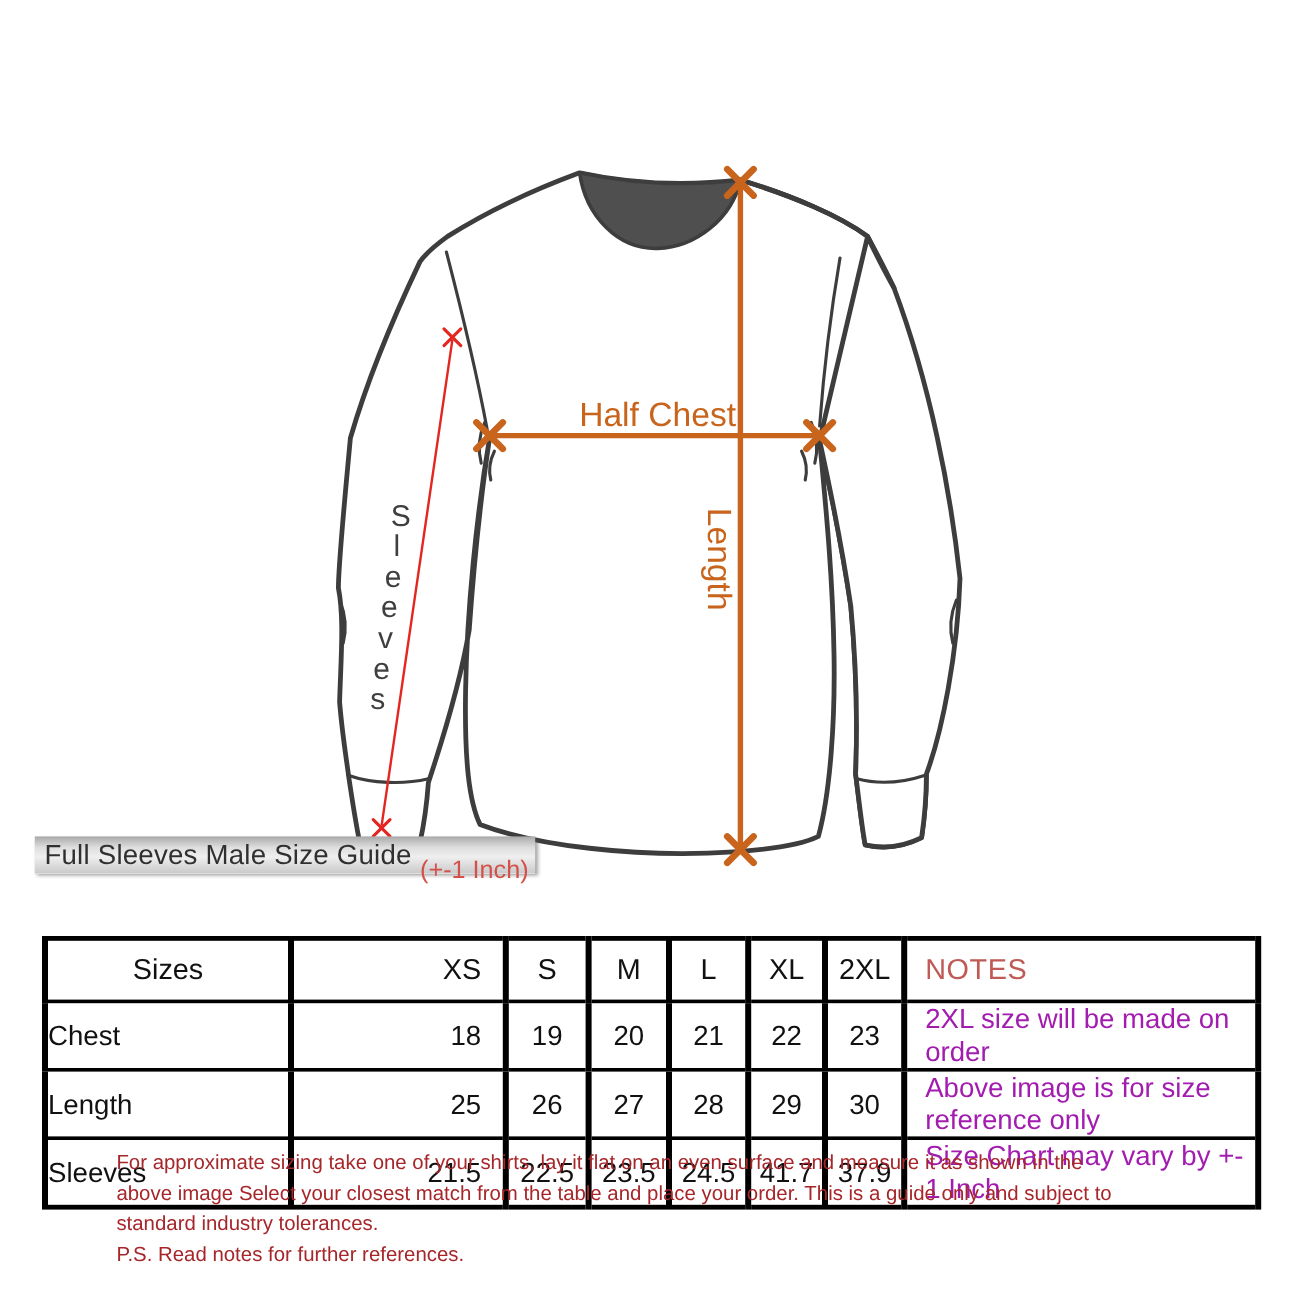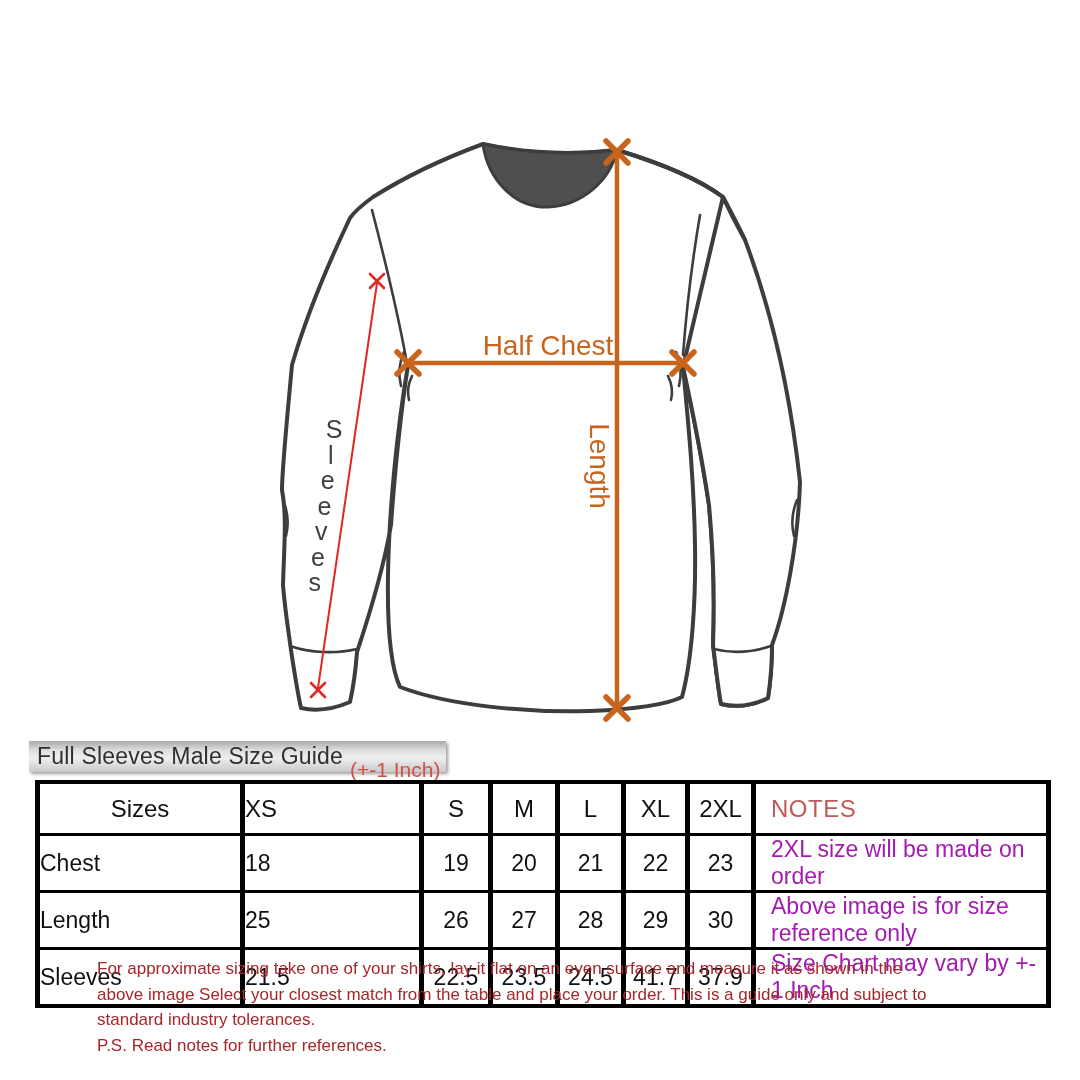--- a/index.html
+++ b/index.html
@@ -23,21 +23,21 @@
   .collar{fill:var(--collar-gray);stroke:var(--outline-gray);stroke-width:3;stroke-linejoin:round;}
   .detail{fill:none;stroke:var(--outline-gray);stroke-width:2.6;stroke-linecap:round;}
   .measure{fill:none;stroke:var(--measure-orange);stroke-width:4.5;}
   .xmark{fill:none;stroke:var(--measure-orange);stroke-width:5.5;stroke-linecap:round;}
   .red-line{fill:none;stroke:var(--measure-red);stroke-width:2;}
   .red-x{fill:none;stroke:var(--measure-red);stroke-width:2.6;stroke-linecap:round;}
   .measure-label{fill:var(--measure-orange);font-size:28px;font-family:"Liberation Sans",sans-serif;}
   .sleeve-letter{fill:#3f3f3f;font-size:25px;text-anchor:middle;font-family:"Liberation Sans",sans-serif;}
   
   .title-bar{
-    position:absolute;left:29px;top:741px;width:417px;height:31px;
+    position:absolute;left:29px;top:697px;width:417px;height:31px;
     background:linear-gradient(180deg,#a9a9a9 0%,#dedede 30%,#efefef 55%,#c9c9c9 100%);
     box-shadow:2px 2px 3px rgba(80,80,80,.55);
     display:flex;align-items:center;padding-left:8px;box-sizing:border-box;
     white-space:nowrap;
   }
   .title-main{font-size:23px;color:var(--title-text);letter-spacing:.2px;}
   .title-tol{font-size:21px;color:var(--title-red);margin-left:7px;margin-top:27px;}
   
   .size-table{
     position:absolute;left:35px;top:780px;width:1011px;
@@ -45,21 +45,21 @@
     font-family:"Liberation Sans",sans-serif;color:#111;border-radius:20px;
   }
   .size-table td{
     border:3px solid #000;border-left-width:5px;border-right-width:5px;
     padding:0;background:#fff;overflow:hidden;
   }
   .size-table{border:4px solid #000;}
   .hdr-row td{height:49px;font-size:24px;}
   .data-row td{height:36px;font-size:23px;}
   .c-center{text-align:center;}
-  .c-right{text-align:left;padding-right:18px !important;}
+  .c-right{text-align:right;padding-right:18px !important;}
   .c-notes-hdr{color:var(--notes-red);font-size:19px;padding-left:15px !important;letter-spacing:.5px;}
   .c-note{font-size:16.5px;padding-left:15px !important;color:#a21caf;margin-top:28px;}
   .row-label{text-align:left;font-size:23px;}
   
   .footer-text{
     position:absolute;left:97px;top:956px;width:960px;
     color:var(--footer-red);font-size:17px;line-height:25.5px;
     white-space:pre-line;
   }
 </style>

